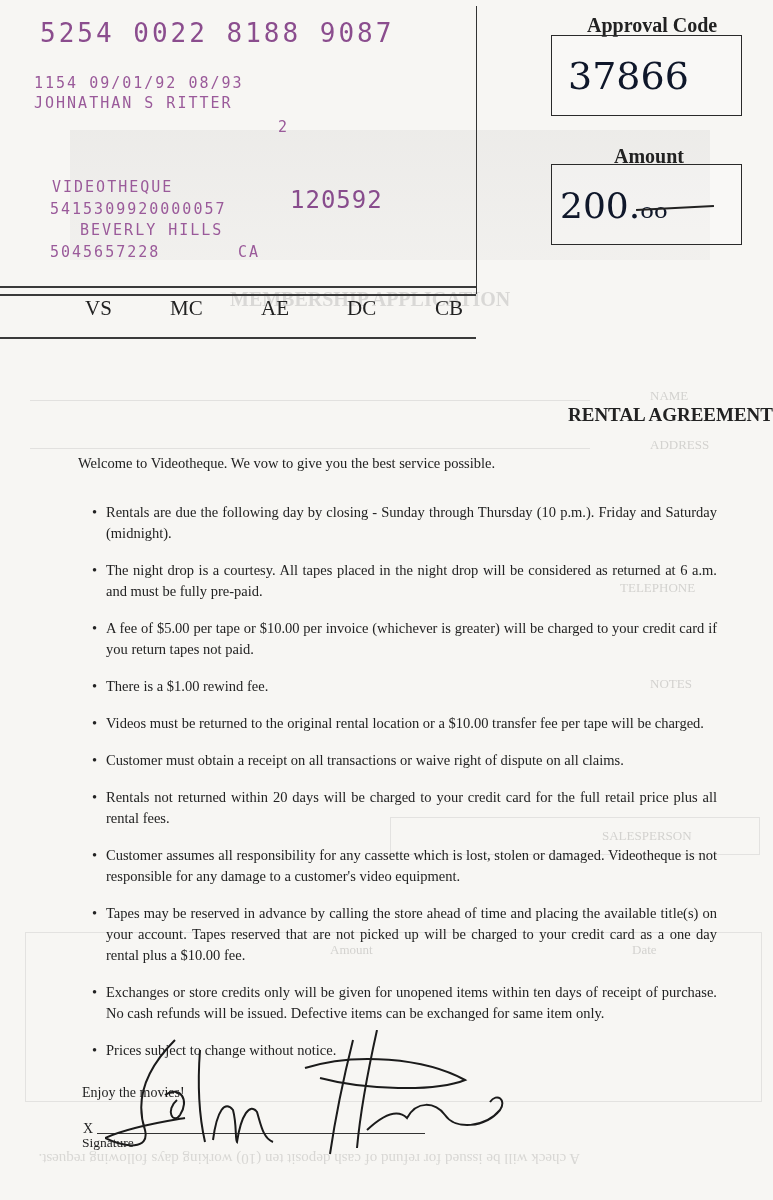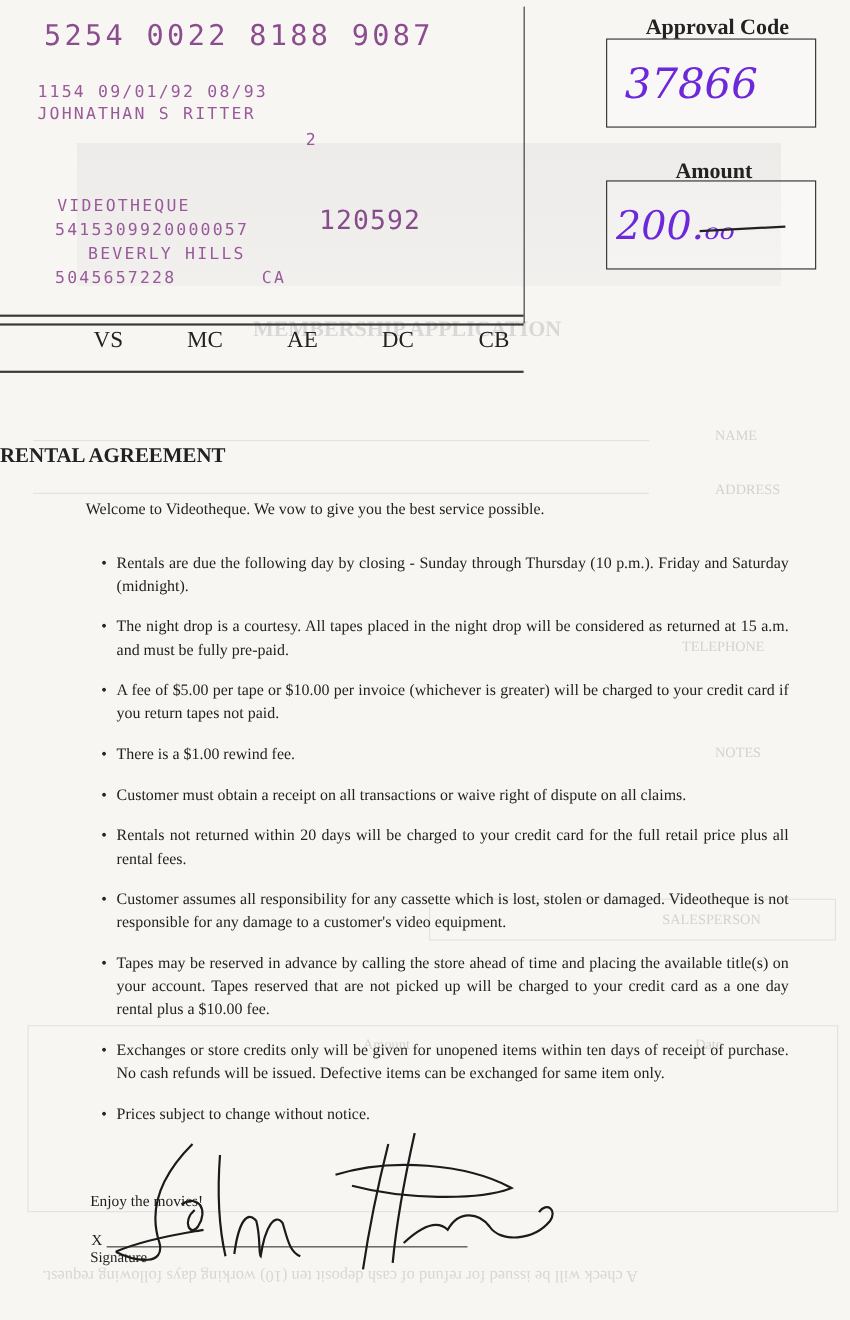--- a/index.html
+++ b/index.html
@@ -28,24 +28,24 @@
     .card-line { font-size: 15px; color: #9a5a9a; }
     .big-code { font-size: 24px; color: #884c8d; letter-spacing: 1px; }
 
     .rule { position: absolute; left: 0; width: 476px; height: 1.5px; background: #3a3a3a; }
     .card-types { position: absolute; left: 0; top: 296px; width: 476px; height: 40px; display: flex; margin-left: 44px; }
     .card-type { position: absolute; top: 0; font-size: 21px; color: #222; }
 
     
     .box-label { position: absolute; font-size: 20px; font-weight: bold; color: #222; }
     .box { position: absolute; border: 1.6px solid #2a2a2a; background: rgba(255,255,255,.25); }
-    .hand { position: absolute; font-family: "DejaVu Serif", serif; font-style: italic; color: #6d28d9; }
+    .hand { position: absolute; font-family: "DejaVu Serif", serif; color: #0f172a; }
 
     
-    .title { position: absolute; left: 0; width: 773px; top: 404px; text-align: left; font-size: 19px; font-weight: bold; color: #222; }
+    .title { position: absolute; left: 0; width: 773px; top: 404px; text-align: right; font-size: 19px; font-weight: bold; color: #222; }
     .intro { position: absolute; left: 78px; top: 455px; font-size: 14.5px; color: #222; }
     .rules { position: absolute; left: 76px; top: 486px; width: 625px; margin: 16px; padding: 0; list-style: none; }
     .rule-item { position: relative; padding-left: 14px; font-size: 14.5px; line-height: 21px; color: #222; margin-bottom: 16px; text-align: justify; }
     .rule-item::before { content: "\2022"; position: absolute; left: 0; top: 0; }
 
     .enjoy { position: absolute; left: 82px; top: 1085px; font-size: 14px; }
     .sig-x { position: absolute; left: 83px; top: 1121px; font-size: 14px; }
     .sig-line { position: absolute; left: 97px; top: 1133px; width: 328px; height: 1px; background: #333; }
     .sig-label { position: absolute; left: 82px; top: 1135px; font-size: 13.5px; }
     .signature { position: absolute; left: 105px; top: 1030px; }
@@ -102,23 +102,24 @@
   <div class="box" style="left:551px; top:164px; width:189px; height:79px">
     <div class="hand" style="left:8px; top:20px; font-size:36px">200.ₒₒ</div>
     <div style="position:absolute; left:84px; top:42px; width:78px; height:2px; background:#222; transform:rotate(-3deg)"></div>
   </div>
 
   <div class="title">RENTAL AGREEMENT</div>
   <div class="intro">Welcome to Videotheque. We vow to give you the best service possible.</div>
 
   <ul class="rules">
     <li class="rule-item">Rentals are due the following day by closing - Sunday through Thursday (10 p.m.). Friday and Saturday (midnight).</li>
-    <li class="rule-item">The night drop is a courtesy. All tapes placed in the night drop will be considered as returned at 15 a.m. and must be fully pre-paid.</li>
+    <li class="rule-item">The night drop is a courtesy. All tapes placed in the night drop will be considered as returned at 6 a.m. and must be fully pre-paid.</li>
     <li class="rule-item">A fee of $5.00 per tape or $10.00 per invoice (whichever is greater) will be charged to your credit card if you return tapes not paid.</li>
     <li class="rule-item">There is a $1.00 rewind fee.</li>
+    <li class="rule-item">Videos must be returned to the original rental location or a $10.00 transfer fee per tape will be charged.</li>
     <li class="rule-item">Customer must obtain a receipt on all transactions or waive right of dispute on all claims.</li>
     <li class="rule-item">Rentals not returned within 20 days will be charged to your credit card for the full retail price plus all rental fees.</li>
     <li class="rule-item">Customer assumes all responsibility for any cassette which is lost, stolen or damaged. Videotheque is not responsible for any damage to a customer's video equipment.</li>
     <li class="rule-item">Tapes may be reserved in advance by calling the store ahead of time and placing the available title(s) on your account. Tapes reserved that are not picked up will be charged to your credit card as a one day rental plus a $10.00 fee.</li>
     <li class="rule-item">Exchanges or store credits only will be given for unopened items within ten days of receipt of purchase. No cash refunds will be issued. Defective items can be exchanged for same item only.</li>
     <li class="rule-item">Prices subject to change without notice.</li>
   </ul>
 
   <div class="enjoy">Enjoy the movies!</div>
   <div class="sig-x">X</div>

